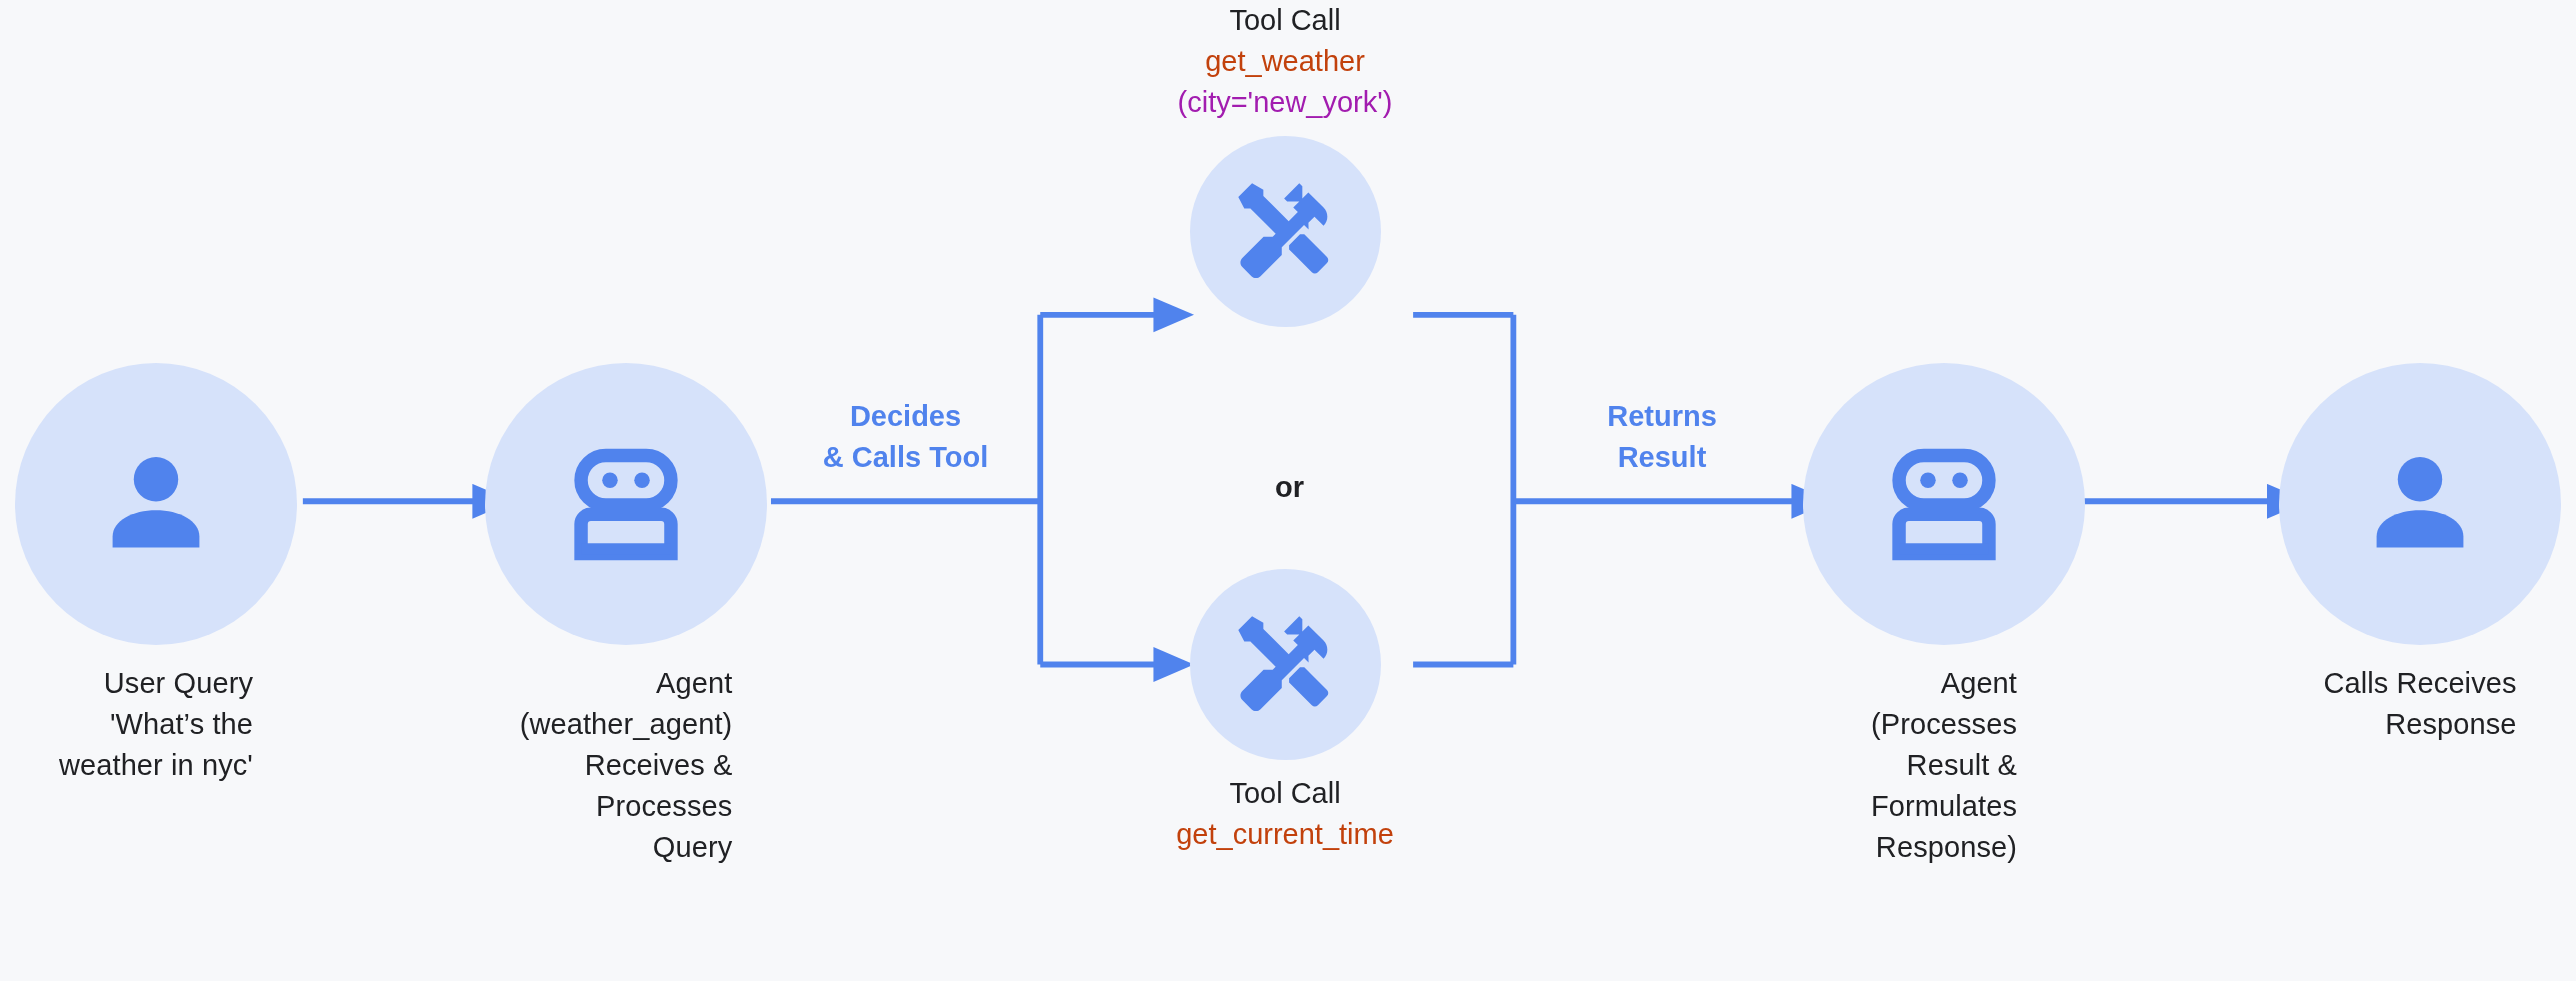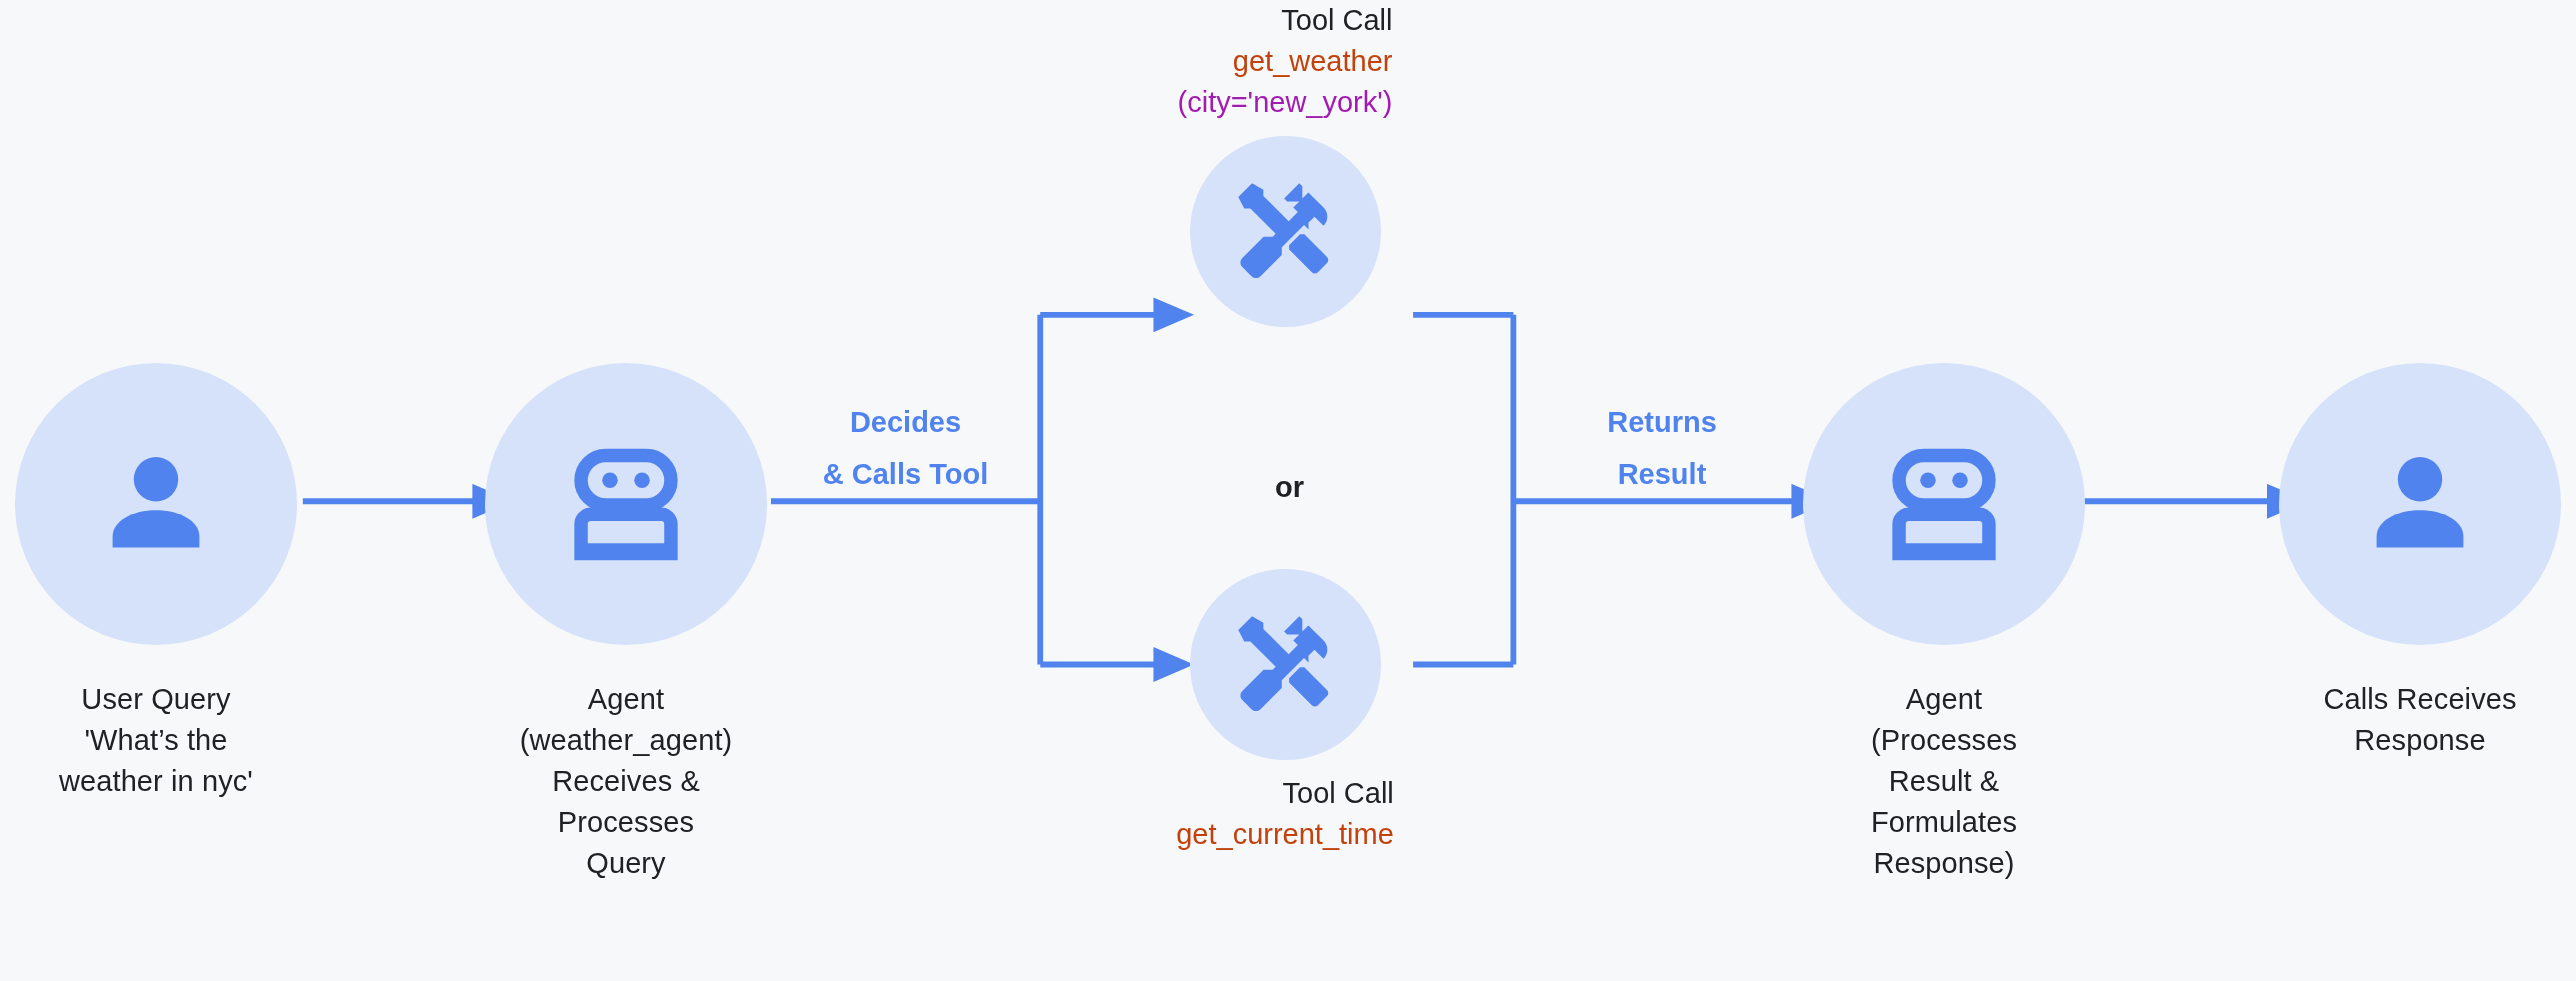--- a/index.html
+++ b/index.html
@@ -34,22 +34,22 @@
     border-radius: 50%;
     background: #d6e2fa;
     display: flex;
     align-items: center;
     justify-content: center;
     box-sizing: border-box;
   }
   .bubble svg { display: block; }
 
   .node-caption {
-    margin-top: 34px;
-    text-align: center;
+    margin-top: 18px;
+    text-align: right;
     font-size: 29px;
     line-height: 41px;
     color: #202124;
     white-space: pre-line;
     letter-spacing: 0.1px;
   }
 
   
   .tool-node {
     position: absolute;
@@ -61,37 +61,37 @@
   .tool-bubble {
     width: 191px;
     height: 191px;
     border-radius: 50%;
     background: #d6e2fa;
     display: flex;
     align-items: center;
     justify-content: center;
   }
   .tool-caption {
-    text-align: right;
+    text-align: center;
     font-size: 29px;
     line-height: 41px;
     color: #202124;
   }
   .tool-caption .fn { color: #c2410c; display: block; }
   .tool-caption .args { color: #a21caf; display: block; }
   .tool-caption .hd { display: block; }
 
   
   .edge-label {
     position: absolute;
     text-align: center;
     color: #5083ed;
     font-weight: bold;
     font-size: 29px;
-    line-height: 52px;
+    line-height: 41px;
     white-space: pre-line;
   }
   .or-label {
     position: absolute;
     text-align: center;
     color: #202124;
     font-size: 29px;
     line-height: 33px;
   }
 

